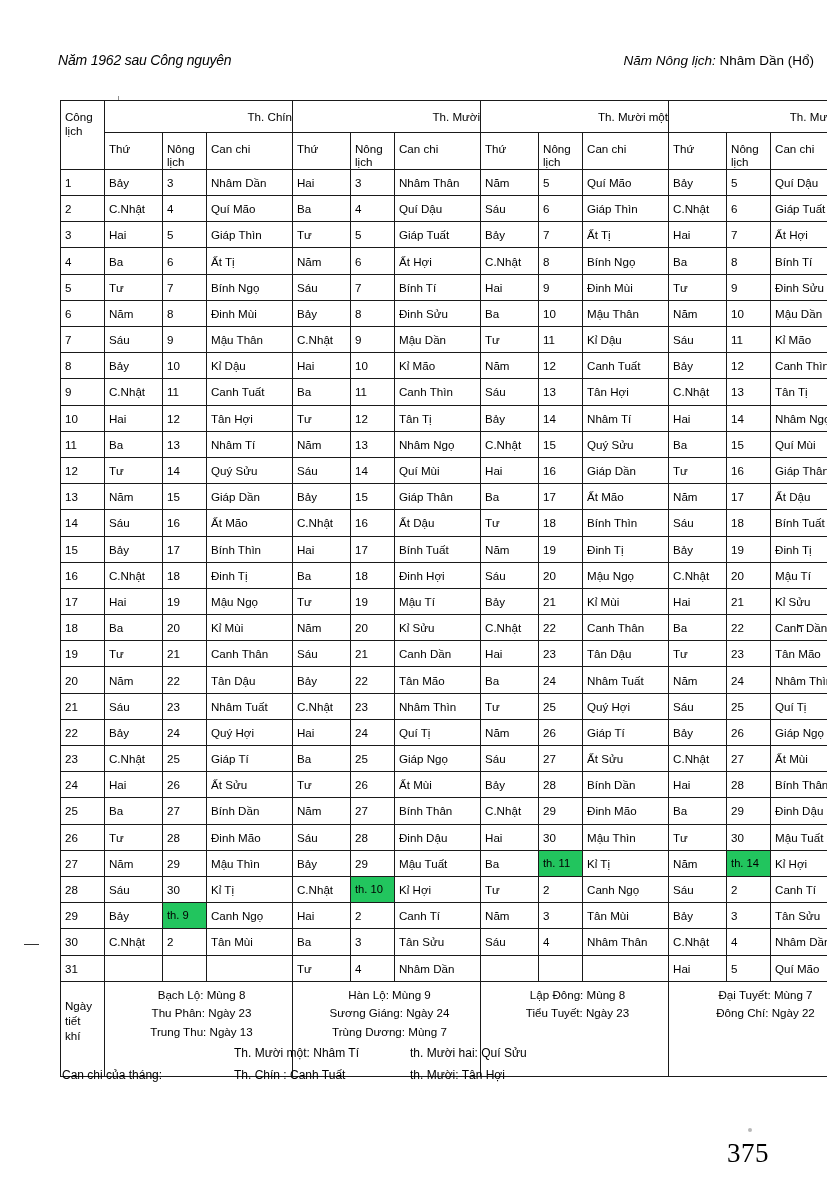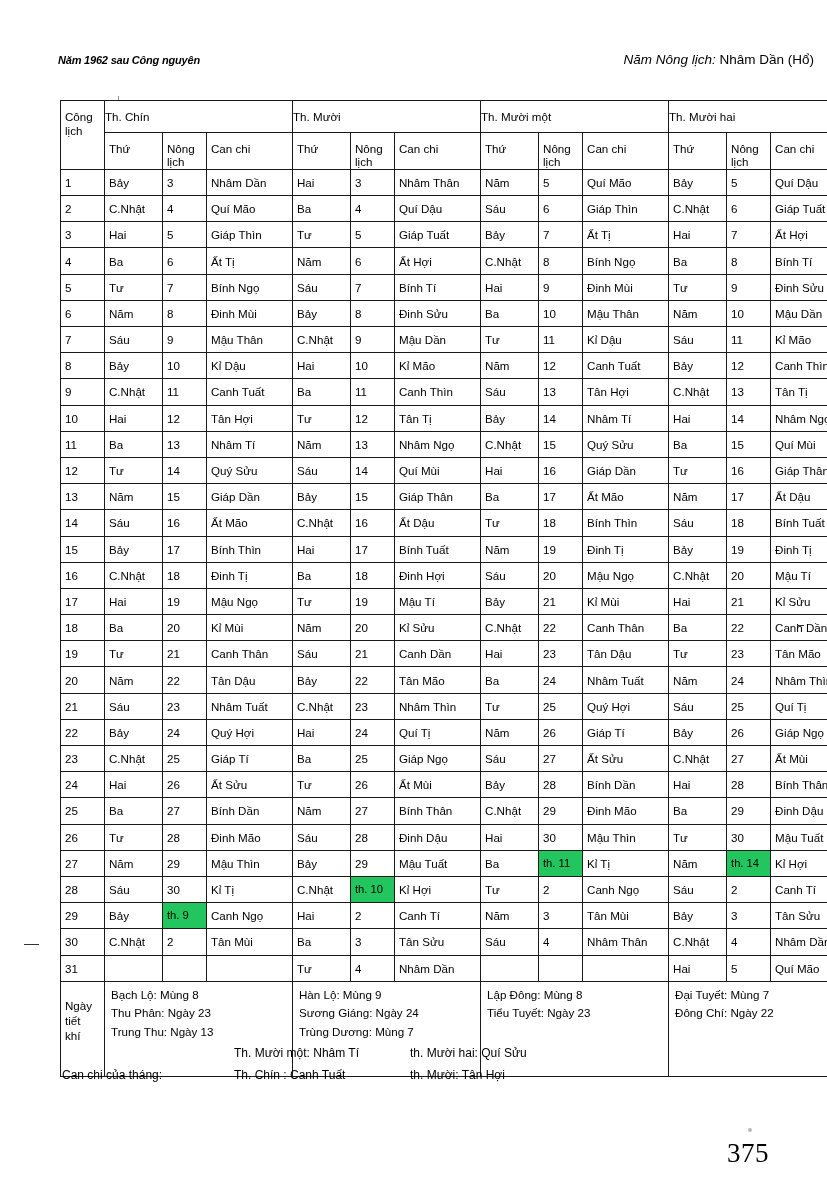--- a/index.html
+++ b/index.html
@@ -28,23 +28,23 @@
     position: absolute;
     left: 58px;
     top: 52px;
     width: 756px;
     height: 22px;
     display: flex;
     justify-content: space-between;
     align-items: baseline;
   }
   .runhead-left {
-    font-weight: bold;
+    font-weight: normal;
     font-style: italic;
-    font-size: 11px;
+    font-size: 14px;
     letter-spacing: -0.2px;
     white-space: nowrap;
   }
   .runhead-right {
     font-size: 13.5px;
     white-space: nowrap;
   }
   .runhead-right .rh-em {
     font-weight: normal;
     font-style: italic;
@@ -69,21 +69,21 @@
     line-height: 1.12;
     height: 25.2px;
     overflow: hidden;
     white-space: nowrap;
   }
   .cal-table thead td {
     vertical-align: top;
     padding-top: 9px;
   }
   td.mgroup {
-    text-align: left;
+    text-align: right;
     padding-left: 0;
     height: 22px;
     vertical-align: middle;
   }
   td.corner {
     vertical-align: top;
     padding-top: 3px;
     line-height: 1.18;
     white-space: normal;
   }
@@ -105,20 +105,21 @@
     line-height: 1.32;
     height: 78px;
     white-space: normal;
   }
   td.term-cell {
     vertical-align: top;
     padding-top: 4px;
     padding-left: 6px;
     height: 78px;
     white-space: normal;
+    text-align: center;
   }
   td.term-cell .tline {
     line-height: 1.62;
   }
 
   
   .note {
     position: absolute;
     left: 62px;
     top: 1046px;

